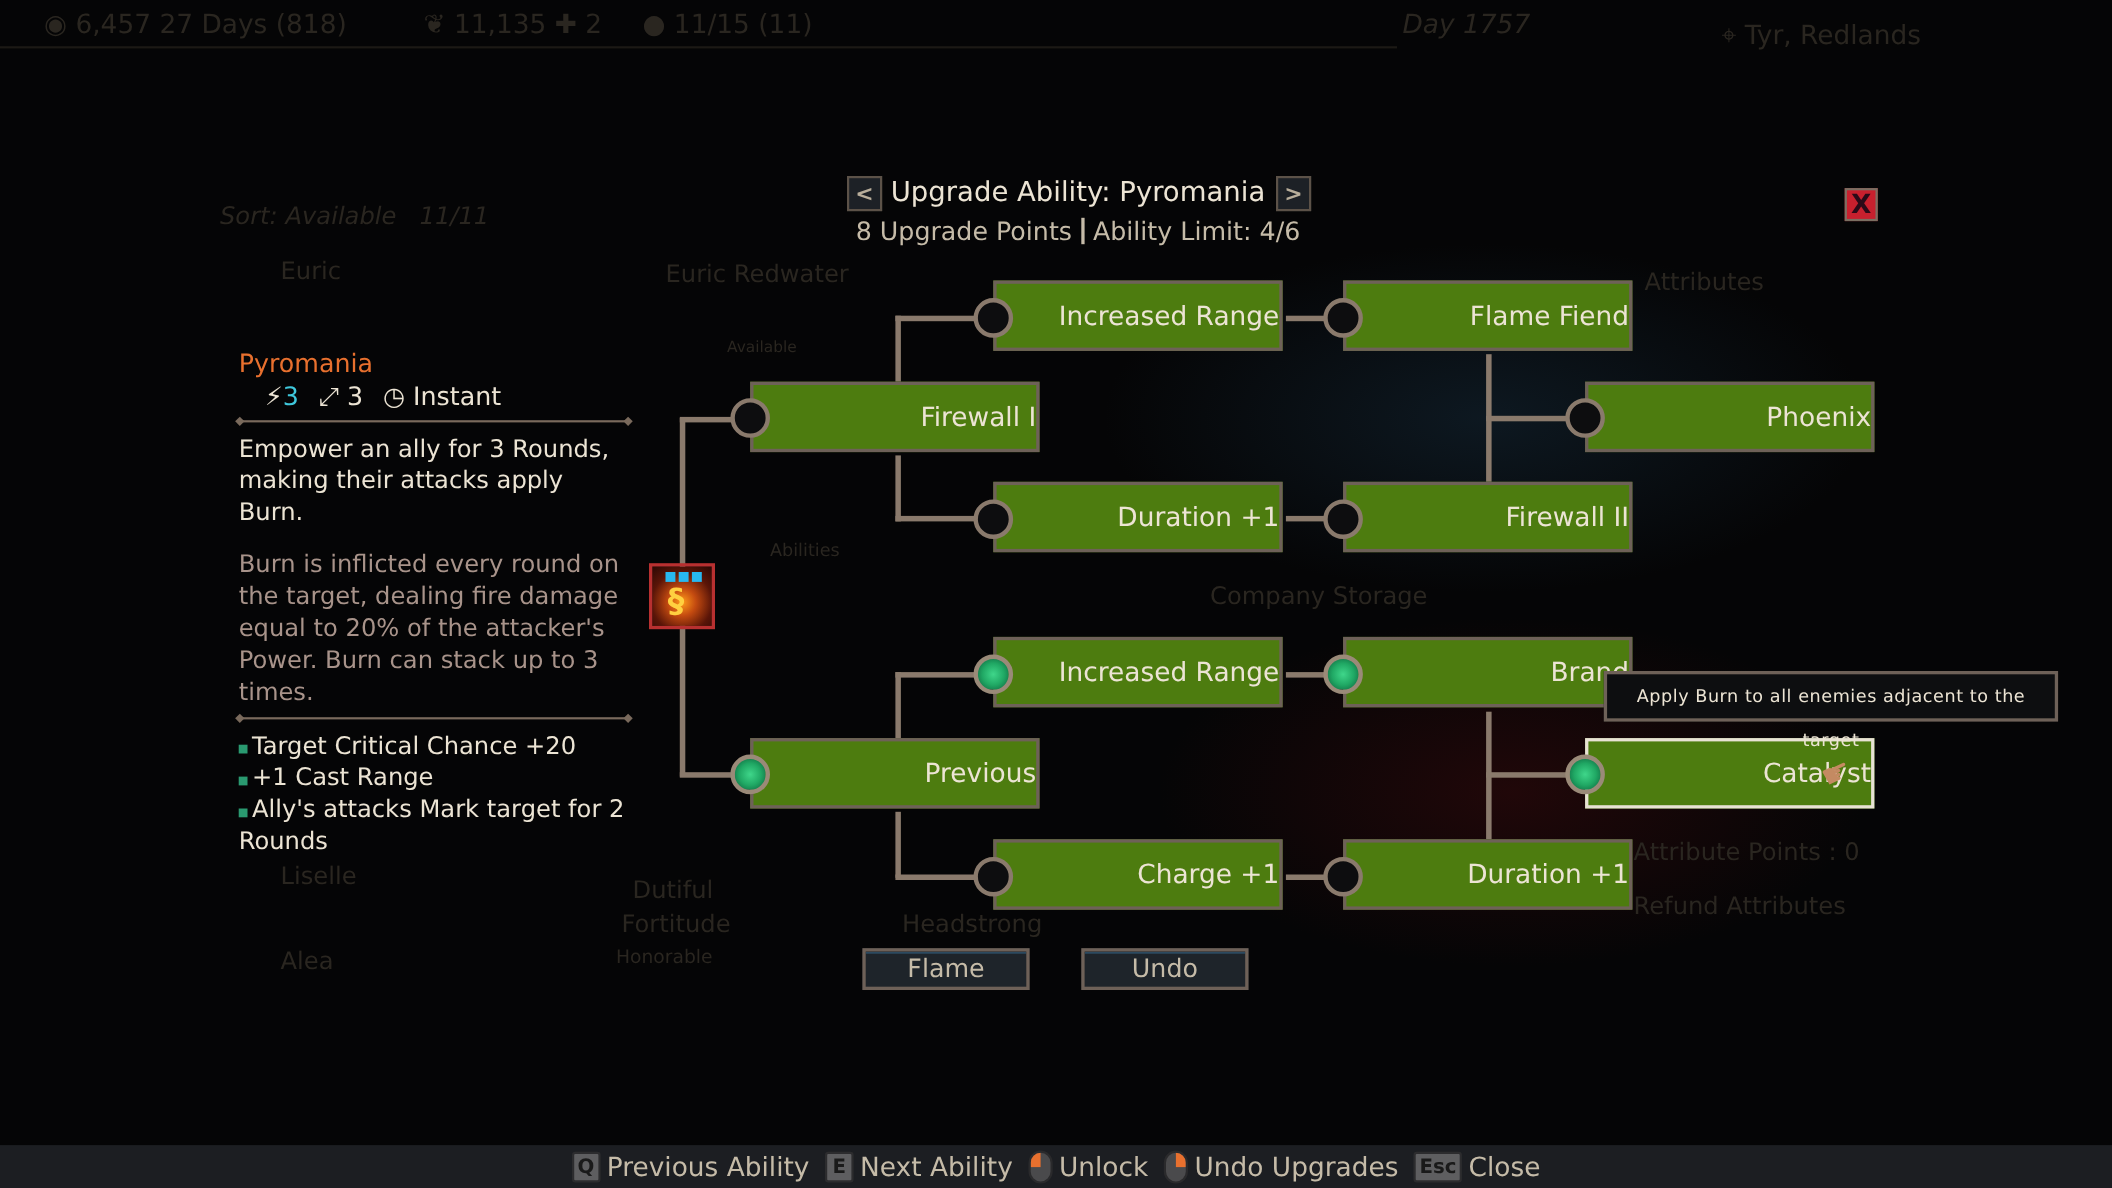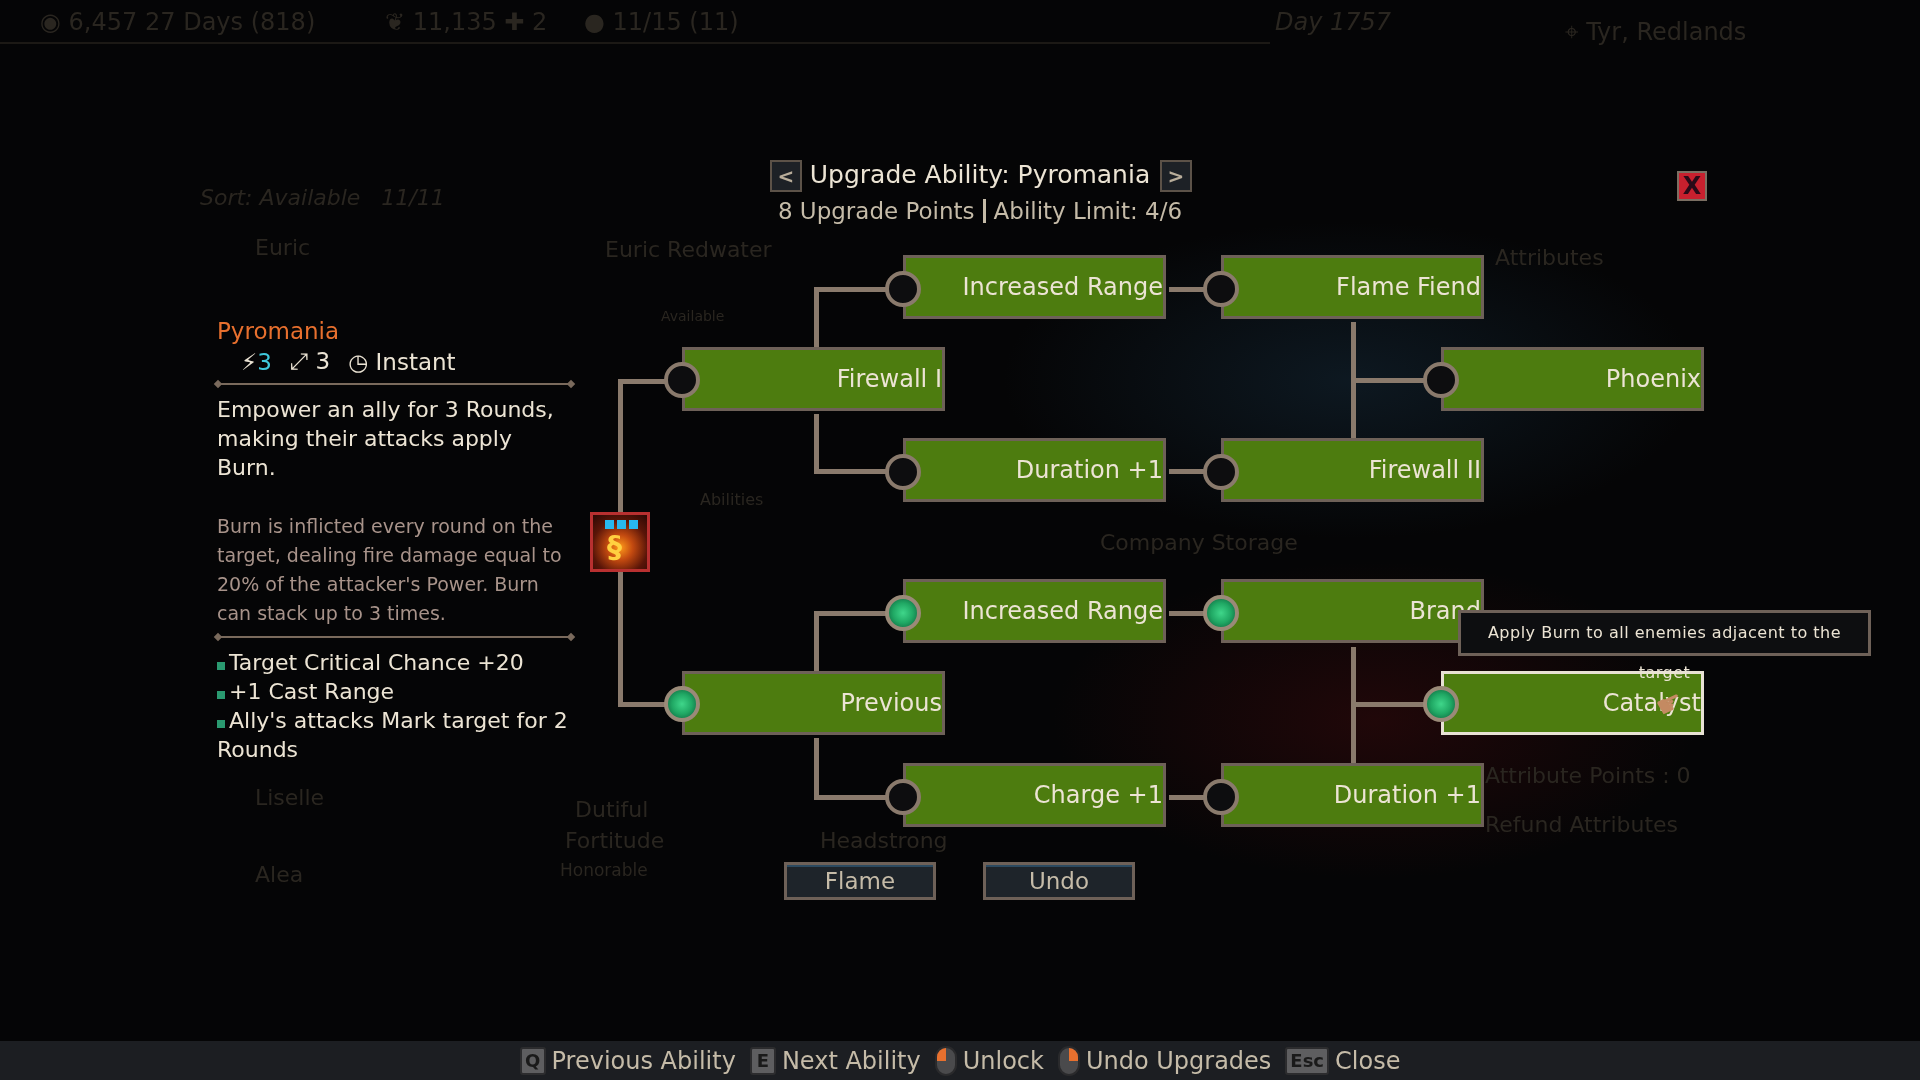--- a/index.html
+++ b/index.html
@@ -45,21 +45,21 @@
 
   
   .info { position:absolute; left:217px; top:318px; width:355px; }
   .ability-name { color:#e8702e; font-size:23px; margin-bottom:4px; }
   .stats { font-size:23px; padding-left:24px; color:#ece4d4; display:flex; gap:18px; align-items:center; }
   .stats .cyan { color:#3fc8dc; }
   .divider { position:relative; height:2px; background:#7a6a5c; margin:8px 0 10px; }
   .divider::before, .divider::after { content:""; position:absolute; top:-2px; width:6px; height:6px; background:#7a6a5c; transform:rotate(45deg); }
   .divider::before { left:-2px; } .divider::after { right:-2px; }
   .desc { font-size:22px; line-height:29px; color:#ece4d4; }
-  .lore { font-size:19px; line-height:29px; color:#a8938a; margin-top:30px; }
+  .lore { font-size:22px; line-height:29px; color:#a8938a; margin-top:18px; }
   .bullets { font-size:22px; line-height:29px; color:#ece4d4; }
   .bullet-dot { display:inline-block; width:8px; height:8px; background:#2a9a70; margin-right:4px; vertical-align:0px; }
 
   
   .line { position:absolute; background:#8a7a6c; }
   .node {
     position:absolute; width:263px; height:64px;
     background:#4d7c0f; border:3px solid #6e6158; box-sizing:border-box;
     display:flex; align-items:center; justify-content:flex-end;
     font-size:24px; color:#ece4d4;

